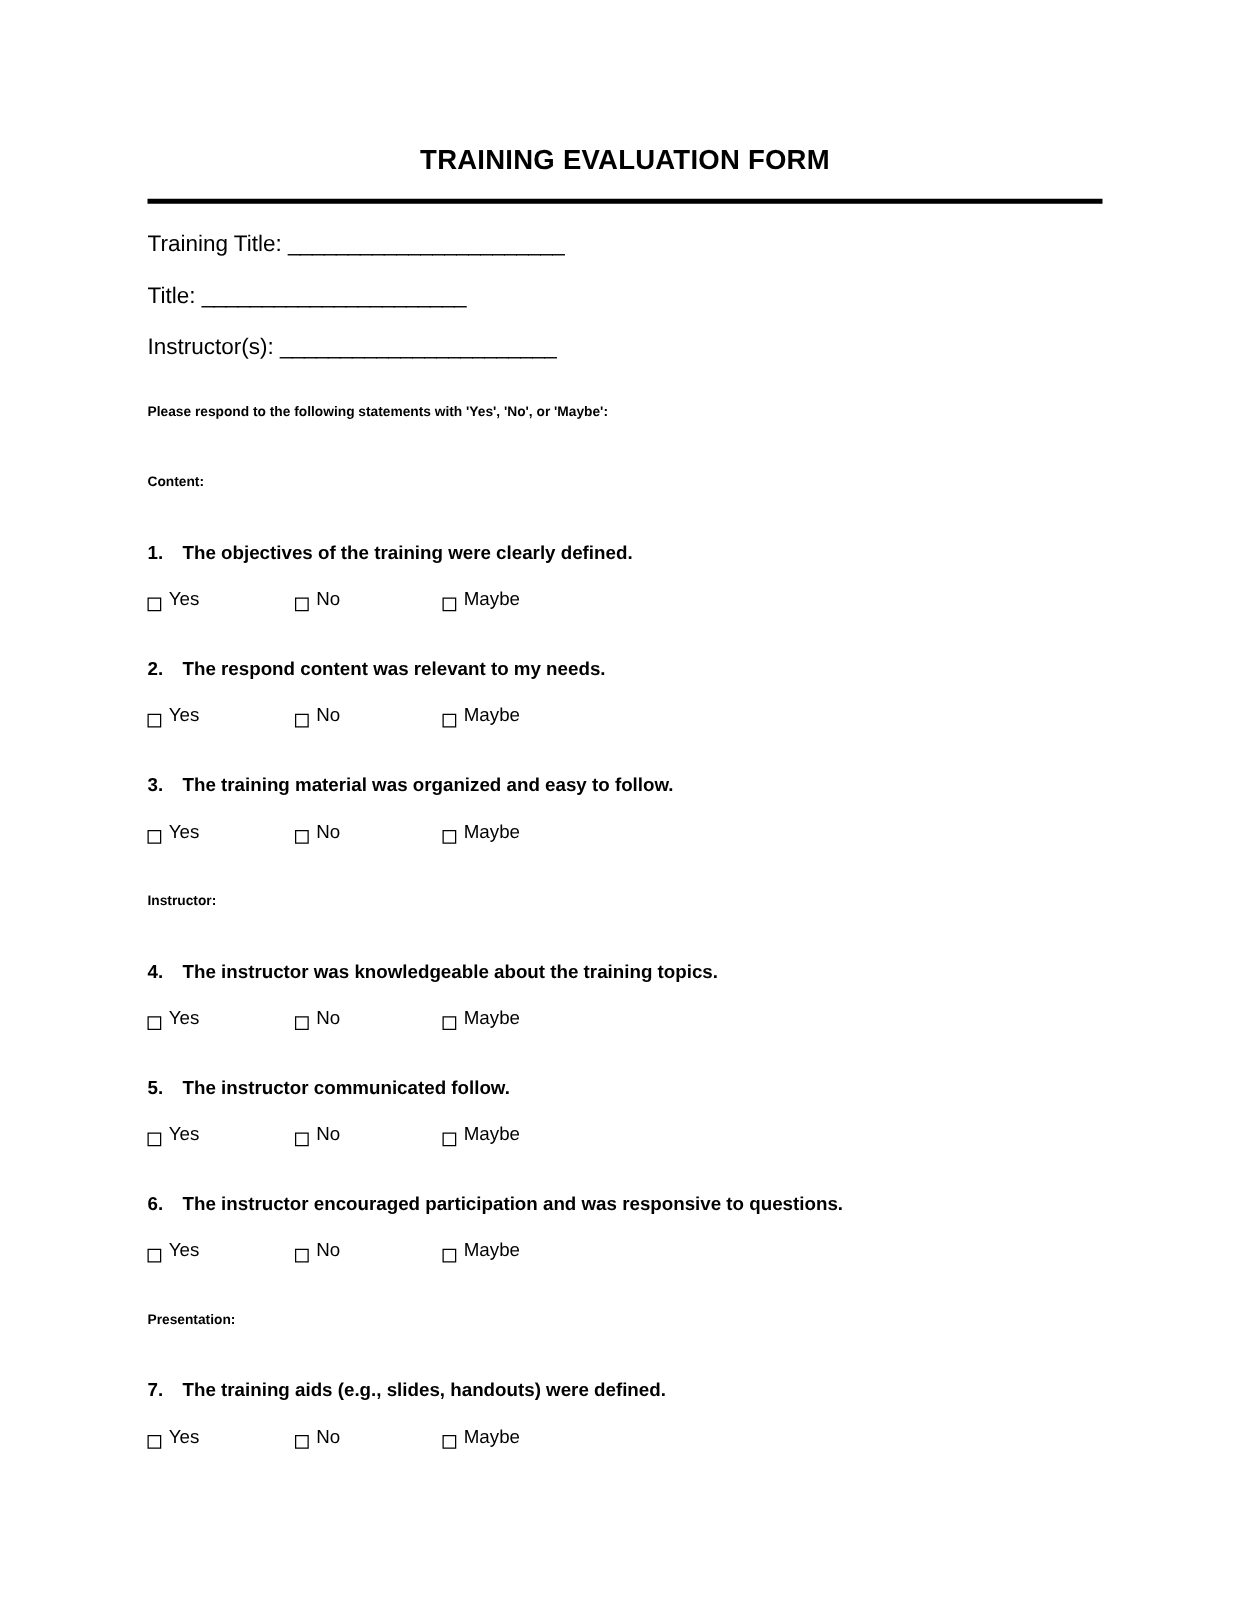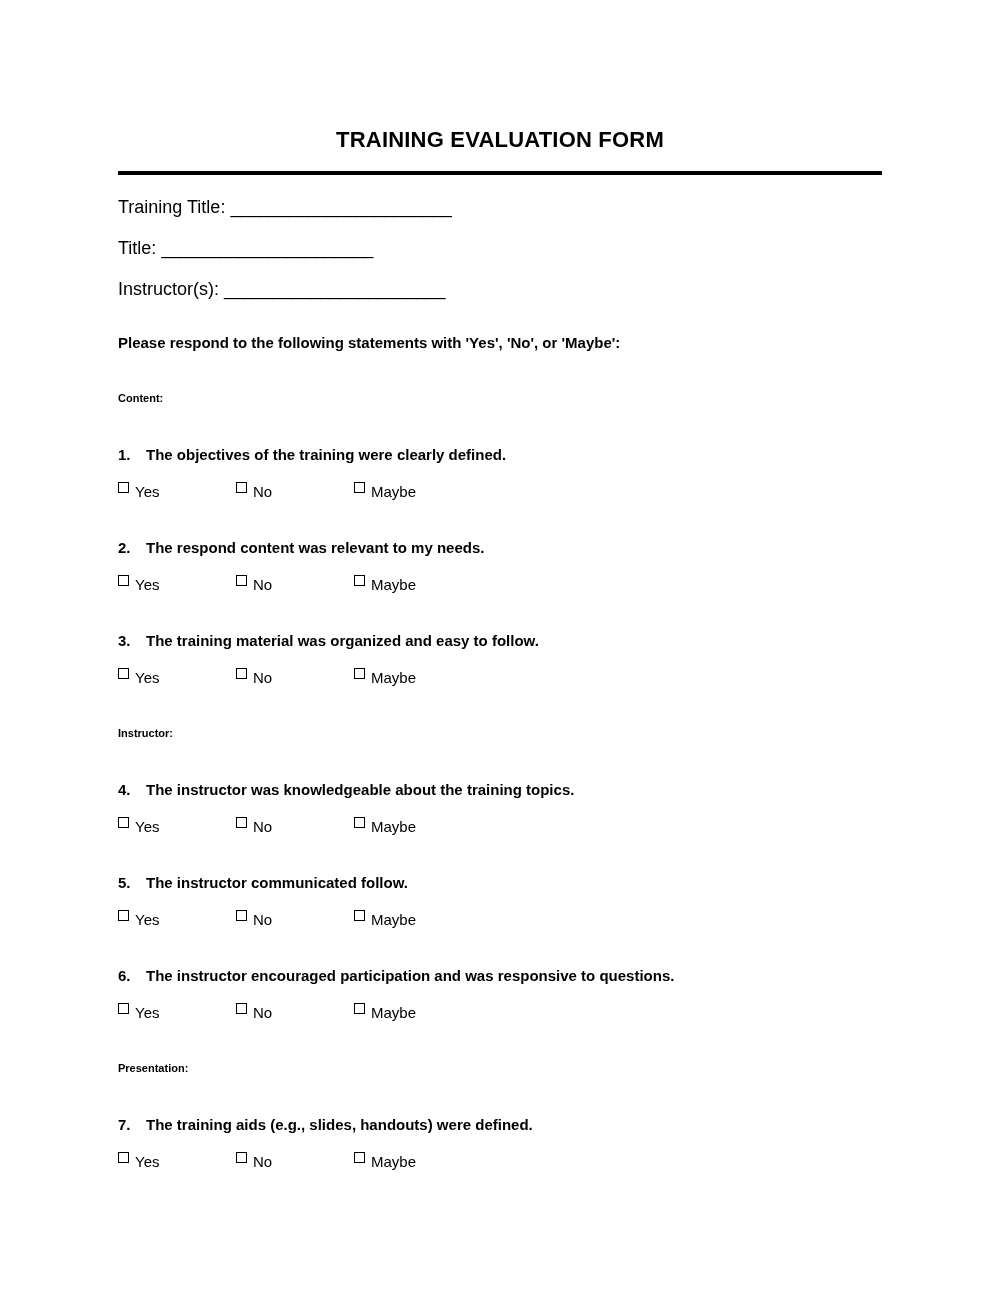--- a/index.html
+++ b/index.html
@@ -26,21 +26,21 @@
     top: 0;
     width: 764px;
   }
 
   
   .doc-title {
     text-align: center;
     font-size: 22px;
     font-weight: bold;
     letter-spacing: 0.2px;
-    margin: 12px;
+    margin: 0;
     padding-top: 114px;
     line-height: 28px;
   }
 
   .title-rule {
     margin-top: 17px;
     height: 4px;
     background: #000000;
     width: 100%;
   }
@@ -65,21 +65,21 @@
     font-weight: normal;
   }
 
   .field-underline {
     font-weight: normal;
     letter-spacing: -0.4px;
   }
 
   
   .instruction {
-    font-size: 15px;
+    font-size: 11px;
     font-weight: bold;
     line-height: 19px;
     margin-top: 34px;
   }
 
   
   .section-heading {
     font-size: 11px;
     font-weight: bold;
     line-height: 19px;
@@ -114,21 +114,21 @@
     font-weight: normal;
     line-height: 19px;
     display: flex;
   }
 
   .option {
     width: 118px;
     flex: 0 0 118px;
     white-space: nowrap;
     display: flex;
-    align-items: flex-start;
+    align-items: flex-end;
   }
 
   .checkbox-glyph {
     display: inline-block;
     width: 11px;
     height: 11px;
     border: 1px solid #000000;
     box-sizing: border-box;
     margin-right: 6px;
     background: #ffffff;

